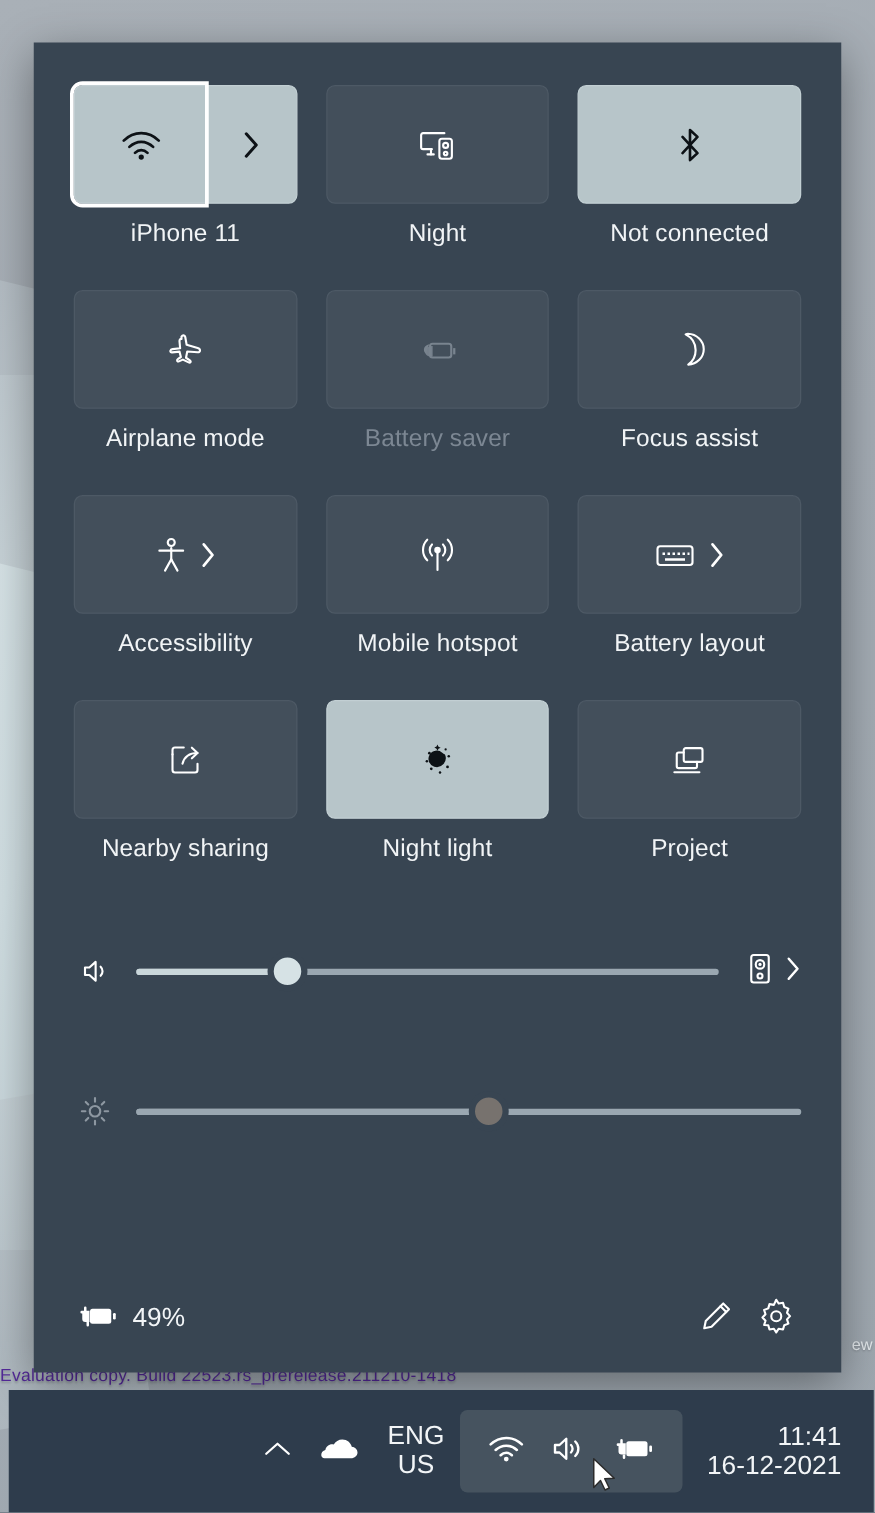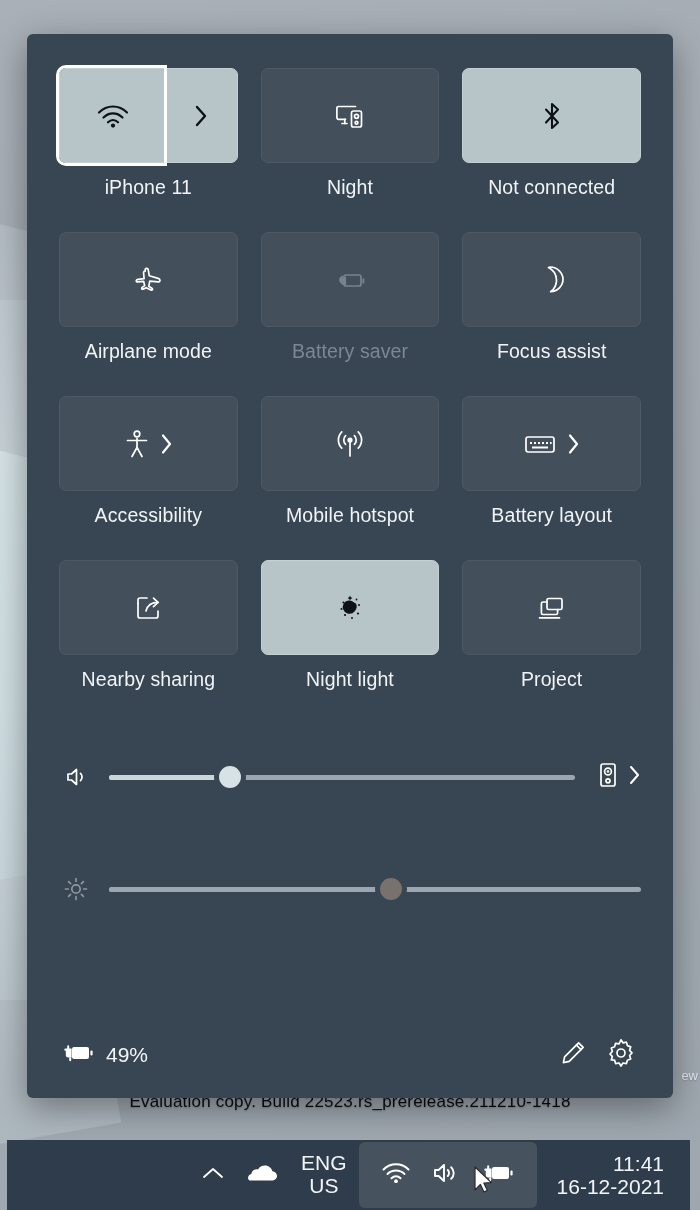--- a/index.html
+++ b/index.html
@@ -42,23 +42,23 @@
     background: linear-gradient(200deg, #c3ced3 0%, #aeb8bf 100%);
     transform: rotate(-10deg);
     opacity: .8;
   }
 
   
   #watermark {
     position: absolute;
     left: 0; right: 0;
     top: 1092px;
-    text-align: center;
-    color: #000000;
-    font-size: 17px;
+    text-align: left;
+    color: #4c1d95;
+    font-size: 14px;
     letter-spacing: .2px;
     opacity: .92;
     white-space: nowrap;
     text-shadow: 0 1px 2px rgba(0,0,0,.25);
   }
   #watermark-above {
     position: absolute;
     right: 2px;
     top: 1068px;
     color: #e9eef1;
@@ -66,21 +66,21 @@
     opacity: .92;
     text-shadow: 0 1px 2px rgba(0,0,0,.25);
   }
 
   
   #quick-settings {
     position: absolute;
     left: 27px; top: 34px;
     width: 646px; height: 1064px;
     background: #384552;
-    border-radius: 6px;
+    border-radius: 0;
     box-shadow: 0 10px 34px rgba(0,0,0,.38);
     overflow: hidden;
   }
 
   .tiles-grid {
     padding: 34px 32px 0 32px;
     display: grid;
     grid-template-columns: repeat(3, 1fr);
     column-gap: 23px;
     row-gap: 0;
@@ -206,22 +206,22 @@
   .footer-btn {
     width: 48px; height: 48px;
     display: flex; align-items: center; justify-content: center;
     border-radius: 5px;
   }
   .footer-btn svg .stroke { stroke: #ffffff; fill: none; stroke-width: 1.7; stroke-linecap: round; stroke-linejoin: round; }
 
   
   #taskbar {
     position: absolute;
-    left: 0; right: 10px; bottom: 0;
-    height: 70px;
+    left: 0; right: 1px; bottom: 0;
+    height: 98px;
     background: #2e3c4c;
     display: flex;
     align-items: center;
     justify-content: flex-end;
     padding-right: 14px;
     margin-left: 7px;
   }
   .tray-item {
     height: 56px;
     display: flex; align-items: center; justify-content: center;

